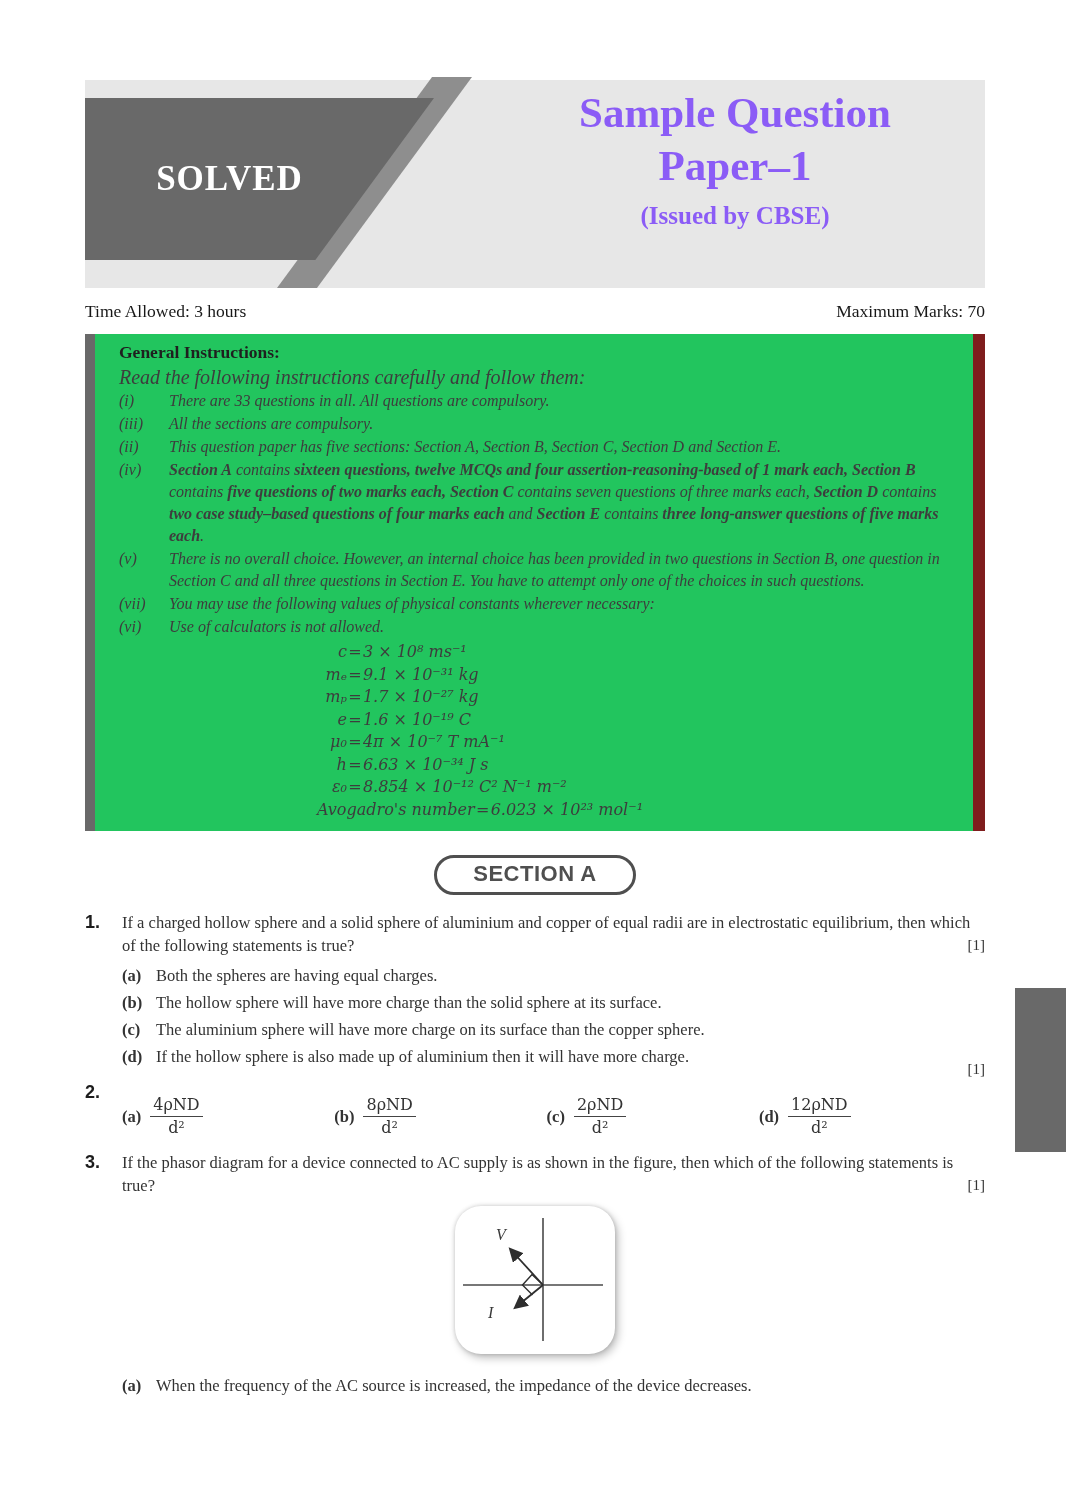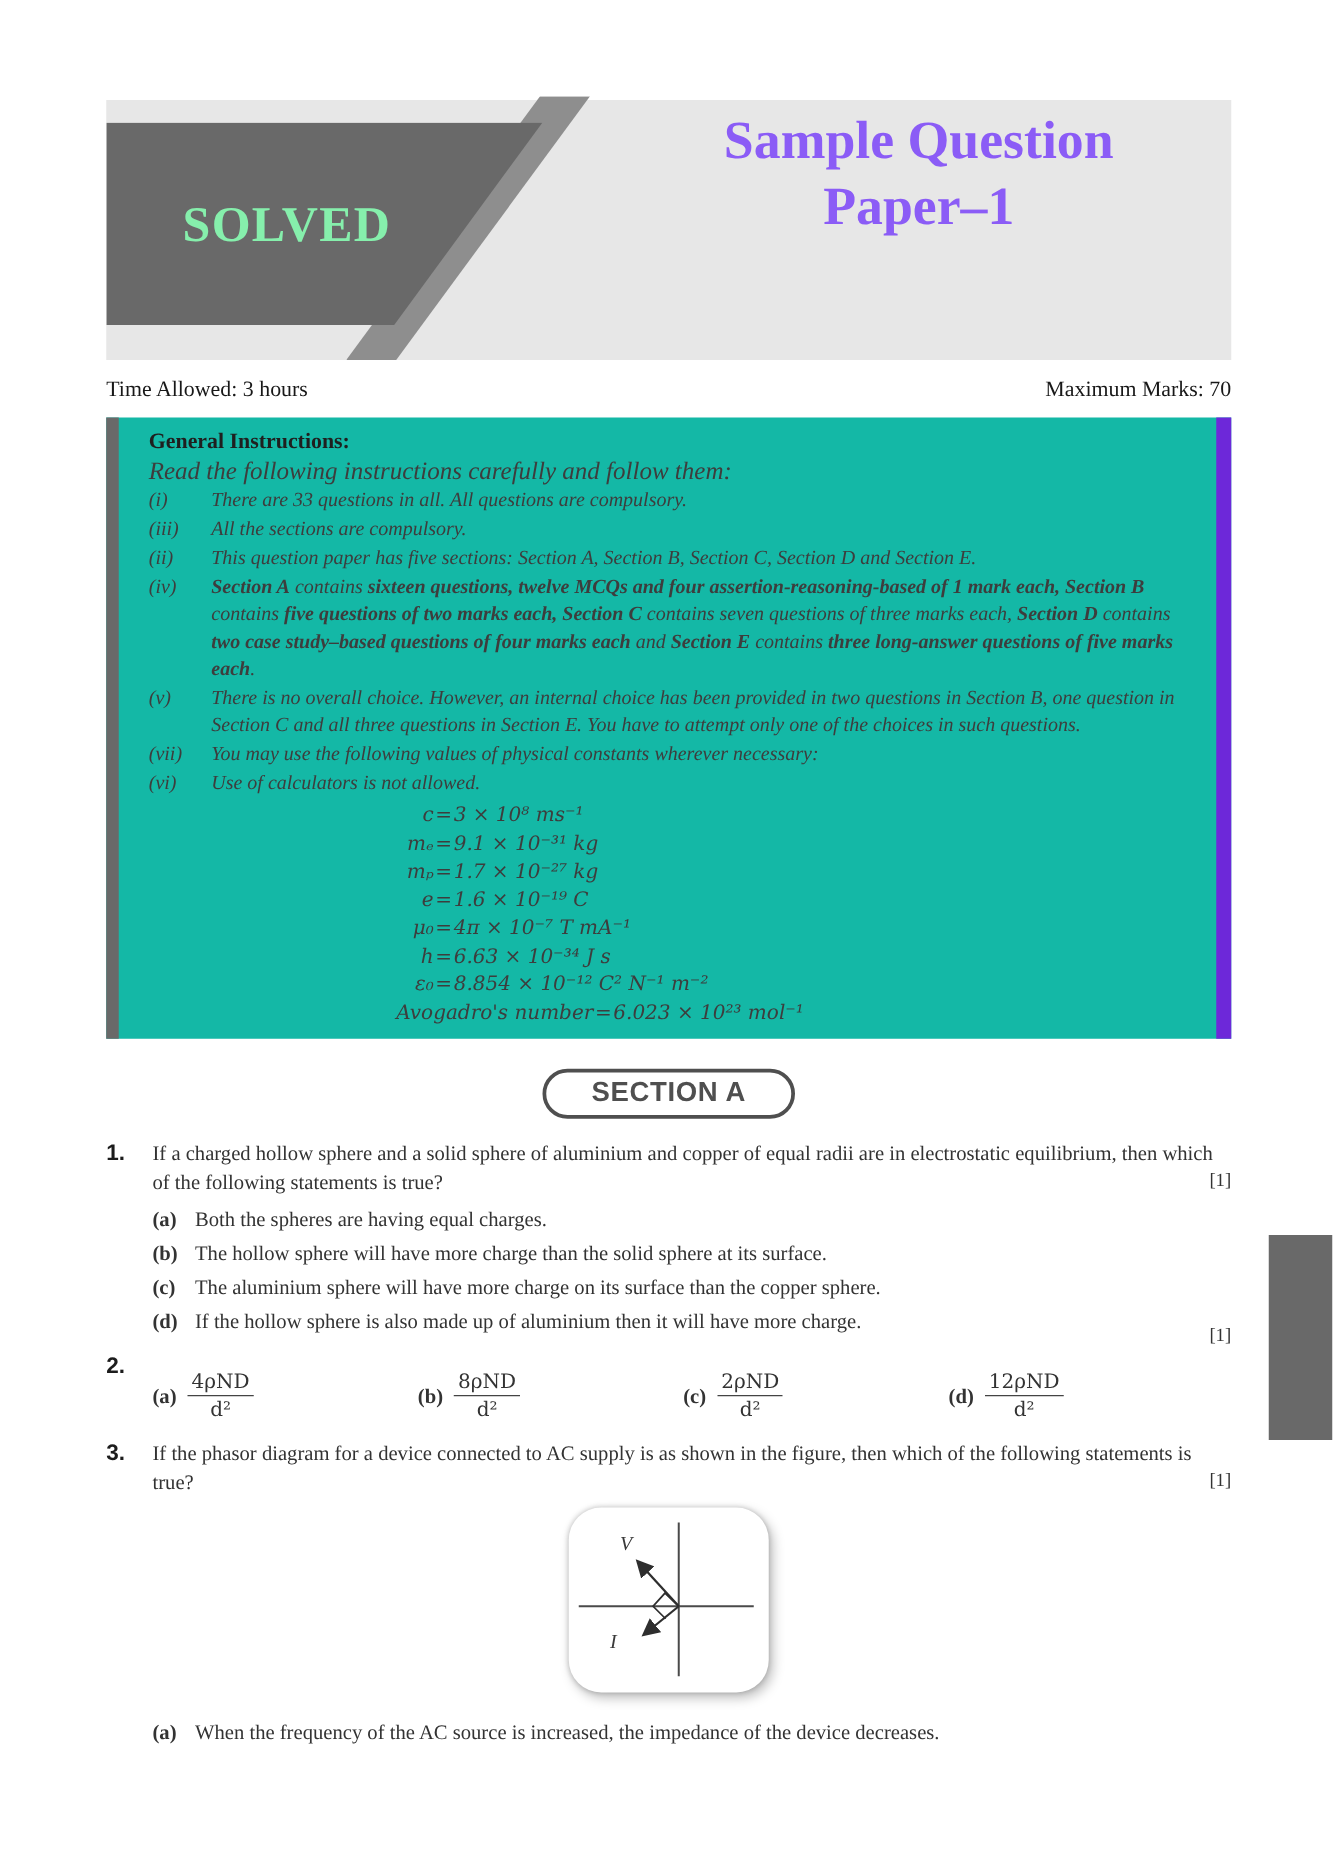--- a/index.html
+++ b/index.html
@@ -12,42 +12,42 @@
 
   
   .header { position: relative; height: 208px; margin-top: 80px; }
   .band { position: absolute; inset: 0; background: #e7e7e7; }
   .solved-box {
     position: absolute; left: 0; top: 18px; width: 349px; height: 162px;
     background: #696969; clip-path: polygon(0 0, 100% 0, 66% 100%, 0 100%);
     display: flex; align-items: center; justify-content: center;
   }
   .solved-box span {
-    color: #86efac; font-weight: bold; font-size: 40px; letter-spacing: 1px;
+    color: #ffffff; font-weight: bold; font-size: 35px; letter-spacing: 1px;
     margin-right: 60px;
   }
   .stripe {
     position: absolute; left: 192px; top: -3px; width: 195px; height: 211px;
     background: #8e8e8e;
     clip-path: polygon(79.5% 0, 100% 0, 20.5% 100%, 0 100%);
   }
   .title-block { position: absolute; left: 400px; right: 0; top: 6px; text-align: center; color: #8b5cf6; }
   .title-line { font-weight: bold; font-size: 43px; line-height: 53px; }
   .subtitle { font-weight: bold; font-size: 25px; margin-top: 10px; }
 
   
   .meta-row {
     display: flex; justify-content: space-between;
     margin: 13px 0 12px; font-weight: normal; font-size: 17.5px; color: #181818;
   }
 
   
   .instructions {
-    position: relative; background: #14b8a6;
-    border-left: 10px solid #696969; border-right: 12px solid #6d28d9;
+    position: relative; background: #22c55e;
+    border-left: 10px solid #696969; border-right: 12px solid #7f1d1d;
     padding: 8px 16px 10px 24px; color: #3d3d3d;
   }
   .gi-heading { font-weight: bold; font-size: 17.5px; color: #1f1f1f; margin-bottom: 3px; }
   .gi-intro { font-style: italic; font-size: 20px; line-height: 22px; margin-bottom: 2px; }
   .gi-item { display: grid; grid-template-columns: 50px 1fr; font-style: italic; font-size: 16px; line-height: 22px; margin: 1px 0; }
   .gi-item .b { font-weight: bold; }
   .constants {
     width: max-content; margin: 3px auto 0; position: relative; left: -58px;
     font-style: italic; font-size: 16px; line-height: 22.5px;
     font-family: "DejaVu Serif", serif;
@@ -97,20 +97,21 @@
 
   <div class="header">
     <div class="band"></div>
     <div class="stripe"></div>
     <div class="solved-box">
       <span>SOLVED</span>
     </div>
     <div class="title-block">
       <div class="title-line">Sample Question</div>
       <div class="title-line">Paper–1</div>
+      <div class="subtitle">(Issued by CBSE)</div>
     </div>
   </div>
 
   <div class="meta-row">
     <span>Time Allowed: 3 hours</span>
     <span>Maximum Marks: 70</span>
   </div>
 
   <div class="instructions">
     <div class="gi-heading">General Instructions:</div>

